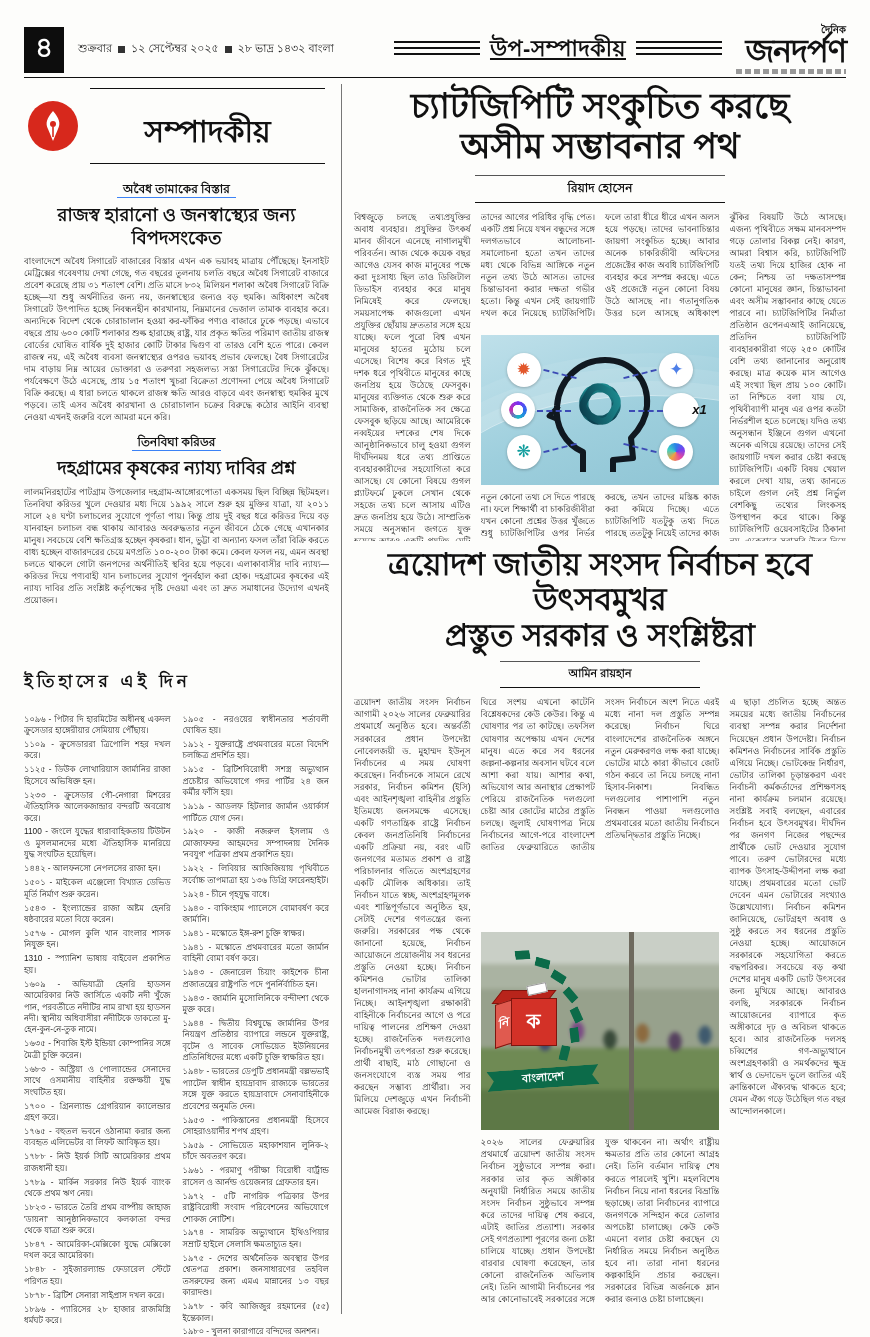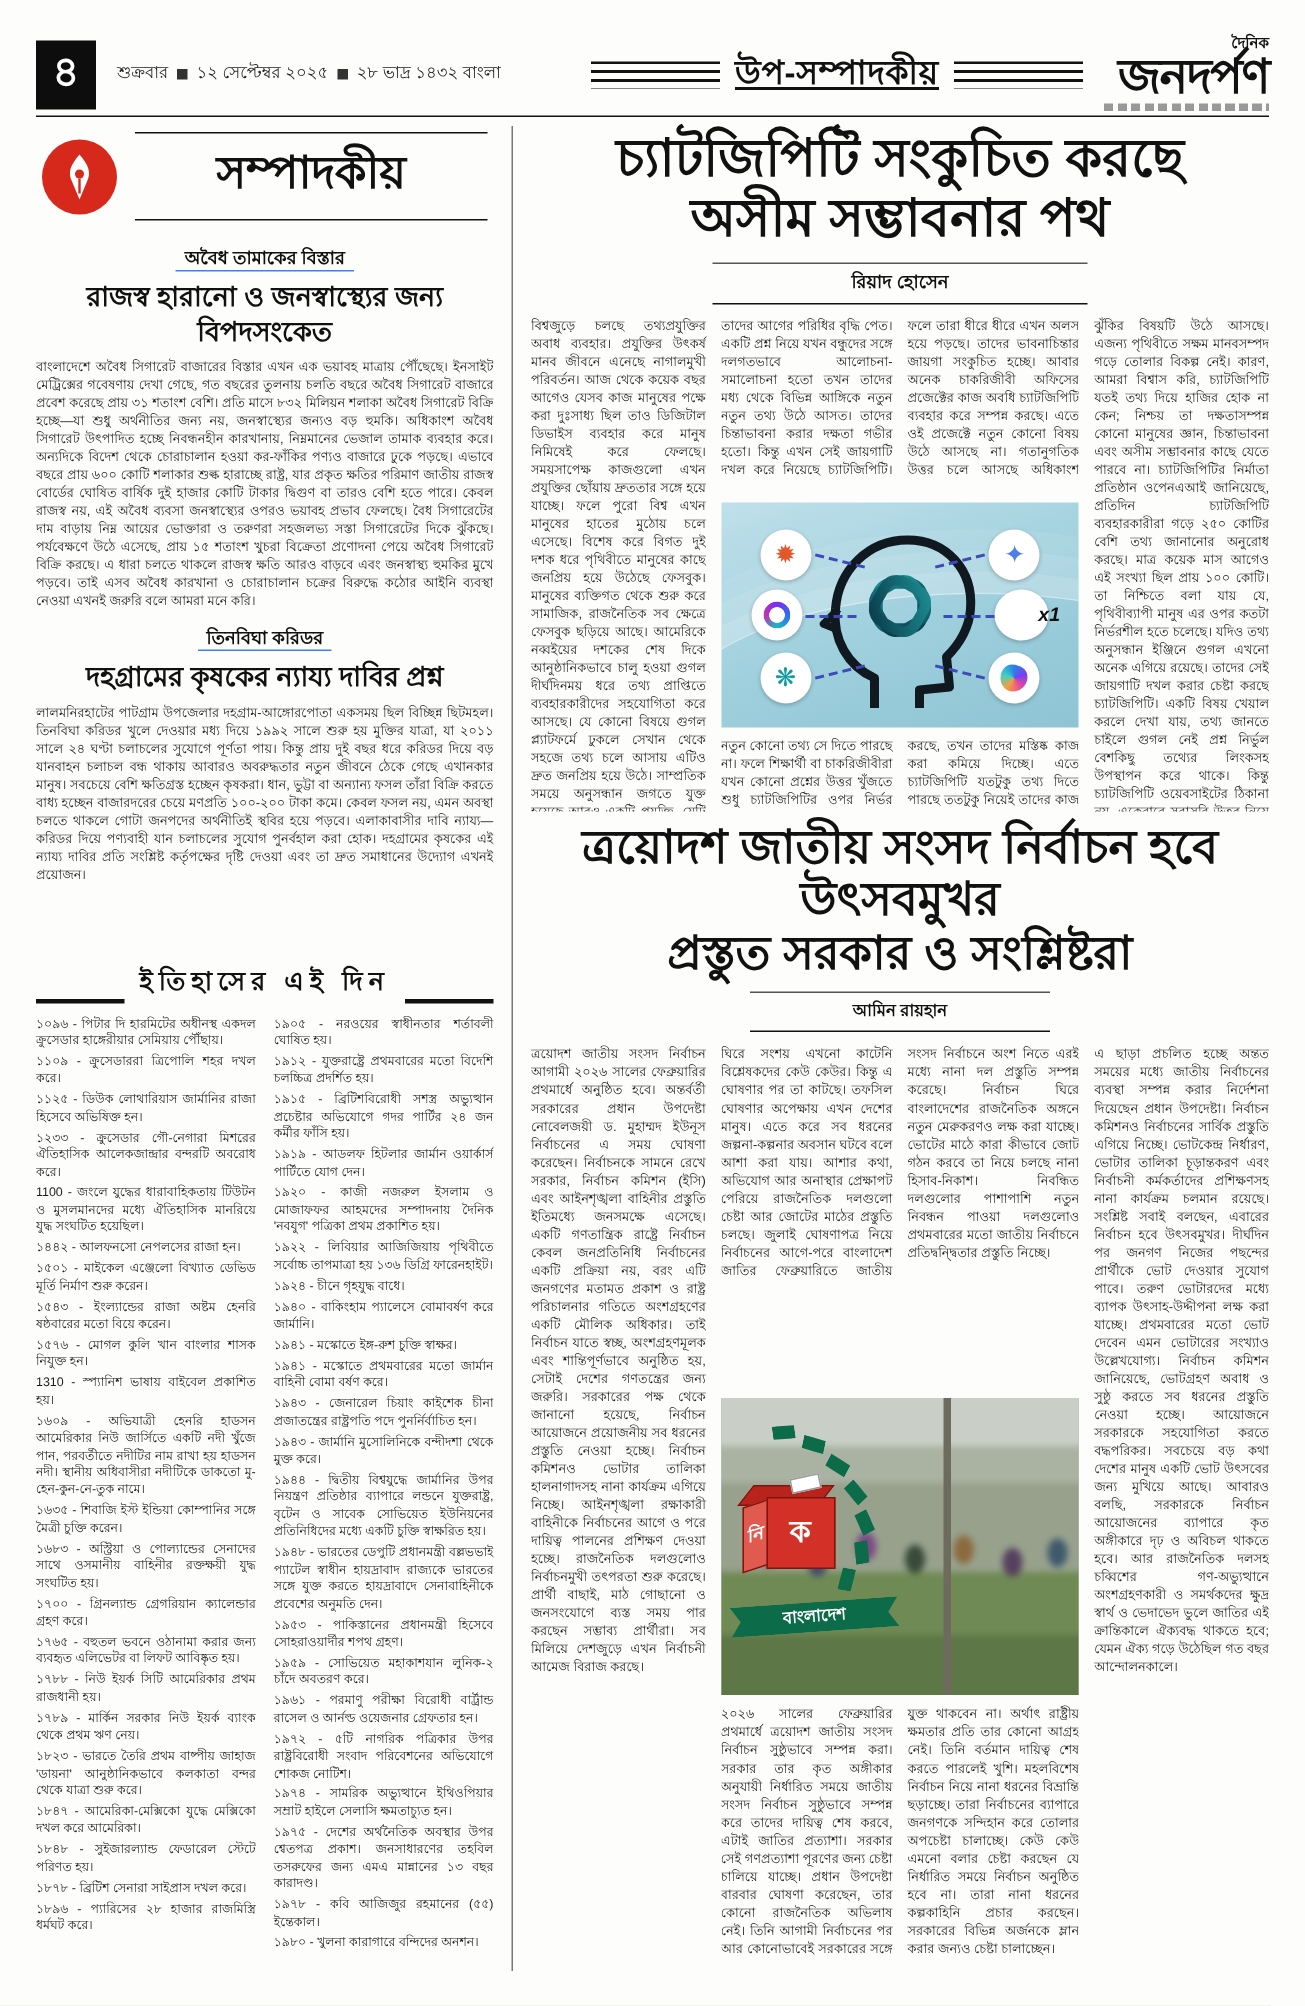--- a/index.html
+++ b/index.html
@@ -27,31 +27,31 @@
   
   .content { display:flex; gap:0; margin-top:6px; height:1230px; }
   .left-col { width:318px; padding-right:12px; border-right:1px solid #777; }
   .main-col { flex:1; padding-left:12px; }
 
   
   .edit-head { display:flex; align-items:center; gap:12px; padding:4px 4px 6px 4px; }
   .edit-logo { width:50px; height:50px; background:#d7281c; border-radius:50%; position:relative; flex:0 0 auto; }
   .edit-logo svg { position:absolute; inset:8px; }
   .edit-title-wrap { flex:1; }
-  .edit-title { font-size:30px; font-weight:bold; border-top:1.5px solid #111; border-bottom:1.5px solid #111; padding:2px 4px 4px; text-align:center; }
+  .edit-title { font-size:30px; font-weight:bold; border-top:1.5px solid #111; border-bottom:1.5px solid #111; padding:19px 4px 4px; text-align:center; }
 
   .kicker { text-align:center; font-size:12px; font-weight:bold; margin-top:10px; }
   .kicker span { border-bottom:1px solid #3b82f6; padding:0 6px 1px; }
   .ed-title { text-align:center; font-size:18px; font-weight:bold; line-height:1.25; margin:4px 8px 6px; }
   .body-txt { font-size:8.6px; line-height:1.4; text-align:justify; color:#1c1c1c; overflow:hidden; }
   #ed1-body { height:168px; }
   #ed2-body { height:158px; }
 
   
-  .hist-header { display:flex; align-items:flex-end; gap:10px; margin:14px 0 8px; }
+  .hist-header { display:flex; align-items:flex-start; gap:10px; margin:14px 0 8px;flex-direction:column; }
   .hist-line { flex:1; height:2.5px; background:#111; }
   .hist-title { font-size:17px; font-weight:bold; letter-spacing:4px; white-space:nowrap; }
   .hist-list { column-count:2; column-gap:12px; font-size:8.3px; line-height:1.38; text-align:justify; height:648px; overflow:hidden; color:#1c1c1c; }
   .hist-list div { margin-bottom:2.5px; break-inside:avoid; }
 
   
   .headline { text-align:center; font-weight:bold; line-height:1.15; }
   .headline.h1 { font-size:35px; margin-top:2px; }
   .headline.h2 { font-size:31px; }
   .byline { width:250px; margin:8px auto 8px; text-align:center; font-size:12px; font-weight:bold;

